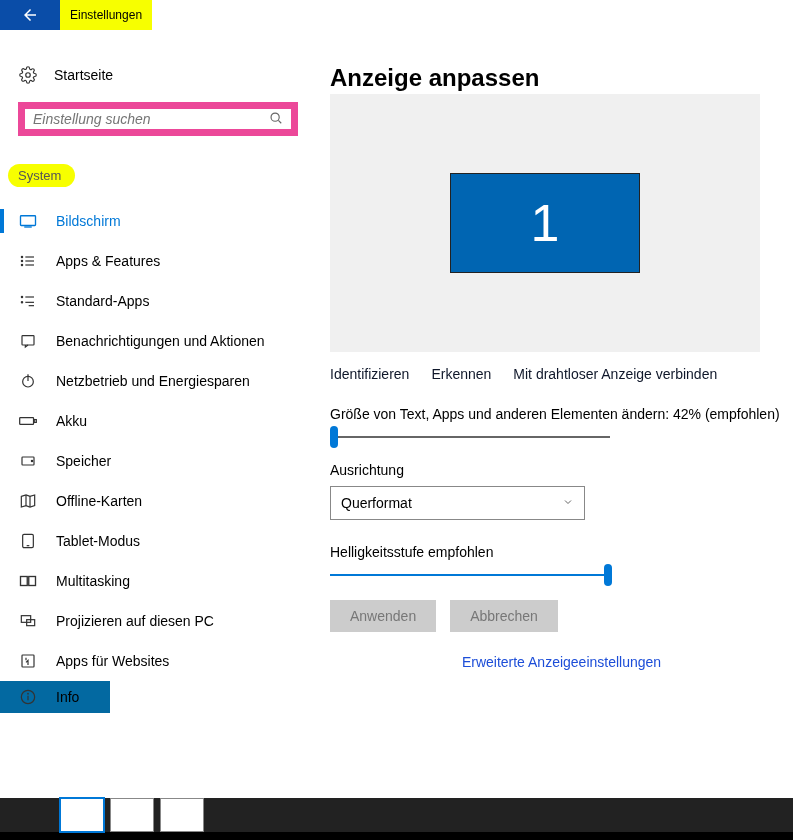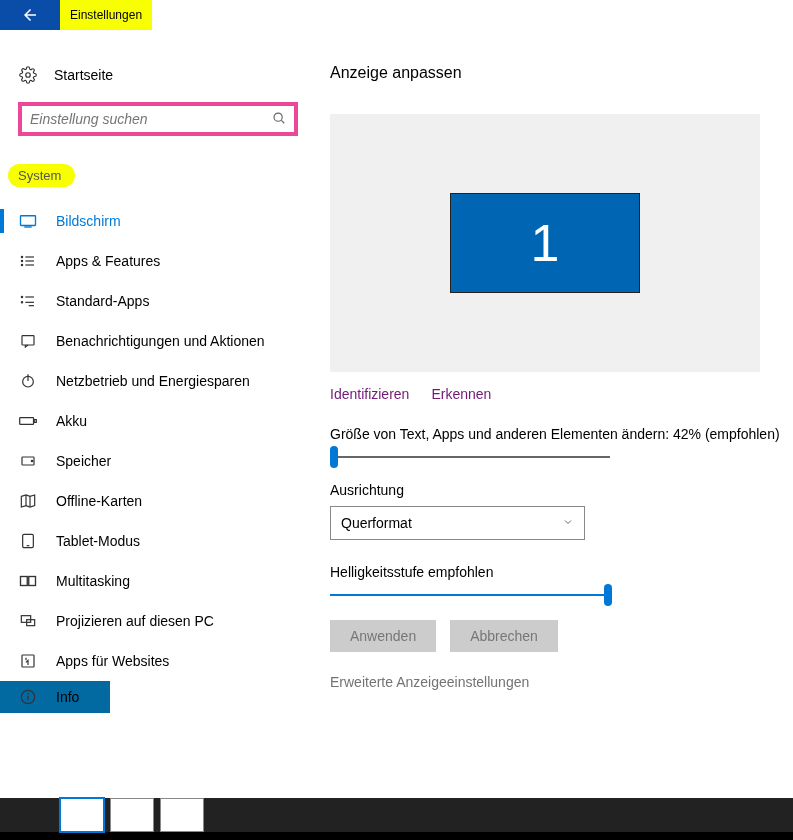--- a/index.html
+++ b/index.html
@@ -51,21 +51,21 @@
     align-items: center;
     gap: 16px;
     padding: 8px 18px 18px 18px;
     cursor: pointer;
   }
   .home-row .icon { width: 20px; display:flex; justify-content:center; }
   .search-wrap { padding: 0 18px 18px 18px; }
   .search {
     width: 280px;
     height: 34px;
-    border: 4px solid #ec4899;
+    border: 7px solid #ec4899;
     display:flex;
     align-items:center;
     padding: 0 8px;
   }
   .search input {
     flex:1;
     border:none;
     outline:none;
     font-size:14px;
     font-style: italic;
@@ -101,23 +101,23 @@
     background:#0078d7;
   }
   .nav-item.hl { background:#0369a1; width: 110px; padding-top:8px; padding-bottom:8px; }
 
   .content {
     flex:1;
     padding: 34px 0 0 0;
     overflow:hidden;
   }
   .content h1 {
-    font-size: 16px;
-    font-weight: 400;
-    margin-bottom: 32px;
+    font-size: 24px;
+    font-weight: 700;
+    margin-bottom: 2px;
   }
   .display-box {
     width: 430px;
     height: 258px;
     background: #f0f0f0;
     display:flex;
     align-items:center;
     justify-content:center;
     margin-bottom: 14px;
   }
@@ -127,21 +127,21 @@
     background: #0065b2;
     border: 1px solid #222;
     display:flex;
     align-items:center;
     justify-content:center;
     color:#fff;
     font-size: 52px;
     font-weight:300;
   }
   .link-row { display:flex; gap: 22px; margin-bottom: 24px; }
-  .link-row a { color:#701a75; text-decoration:none; font-size:14px; cursor:pointer; }
+  .link-row a { color:#0f172a; text-decoration:none; font-size:14px; cursor:pointer; }
   .label-text { font-size:14px; margin-bottom: 8px; }
   .slider-track {
     width: 280px;
     height: 2px;
     background:#666;
     position:relative;
     margin: 14px 0 24px 0;
   }
   .slider-track.blue { background:#0078d7; width: 280px; }
   .slider-thumb {
@@ -165,21 +165,21 @@
   }
   .btn-row { display:flex; gap:14px; margin: 14px 7px 22px 0; }
   .btn {
     background:#cccccc;
     color:#777;
     border:none;
     padding: 8px 20px;
     font-size:14px;
     cursor: default;
   }
-  .adv-link { color:#737373; font-size:14px; cursor:pointer; }
+  .adv-link { color:#1d4ed8; font-size:14px; cursor:pointer;text-align:center; }
   .bottom-area {
     position:absolute;
     left:0; right:0; bottom:0;
     height: 42px;
     background:#222;
     display:flex;
     align-items:flex-end;
   }
   .thumbs {
     position:absolute;
@@ -387,20 +387,21 @@
 
     <div class="display-box">
       <div class="monitor">
         <span>1</span>
       </div>
     </div>
 
     <div class="link-row">
       <a>Identifizieren</a>
       <a>Erkennen</a>
+      <a>Mit drahtloser Anzeige verbinden</a>
     </div>
 
     <div class="label-text">Größe von Text, Apps und anderen Elementen ändern: 42% (empfohlen)</div>
     <div class="slider-track">
       <div class="slider-thumb" style="left:0"></div>
     </div>
 
     <div class="label-text">Ausrichtung</div>
     <div class="select">
       <span>Querformat</span>

